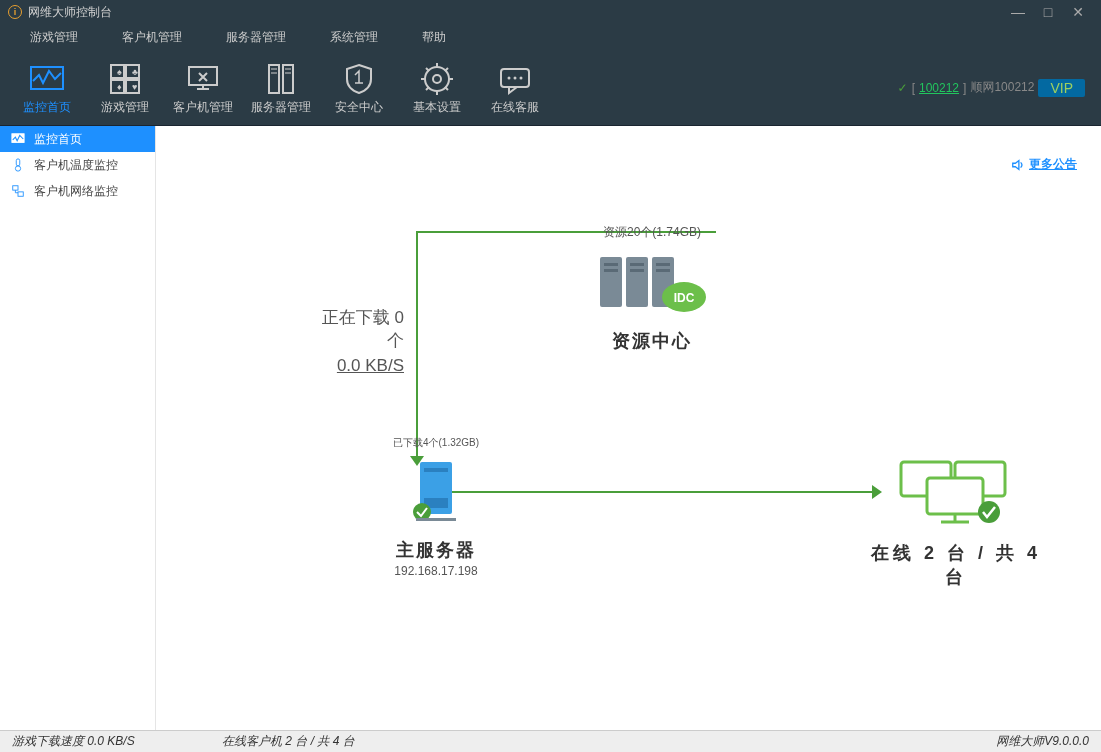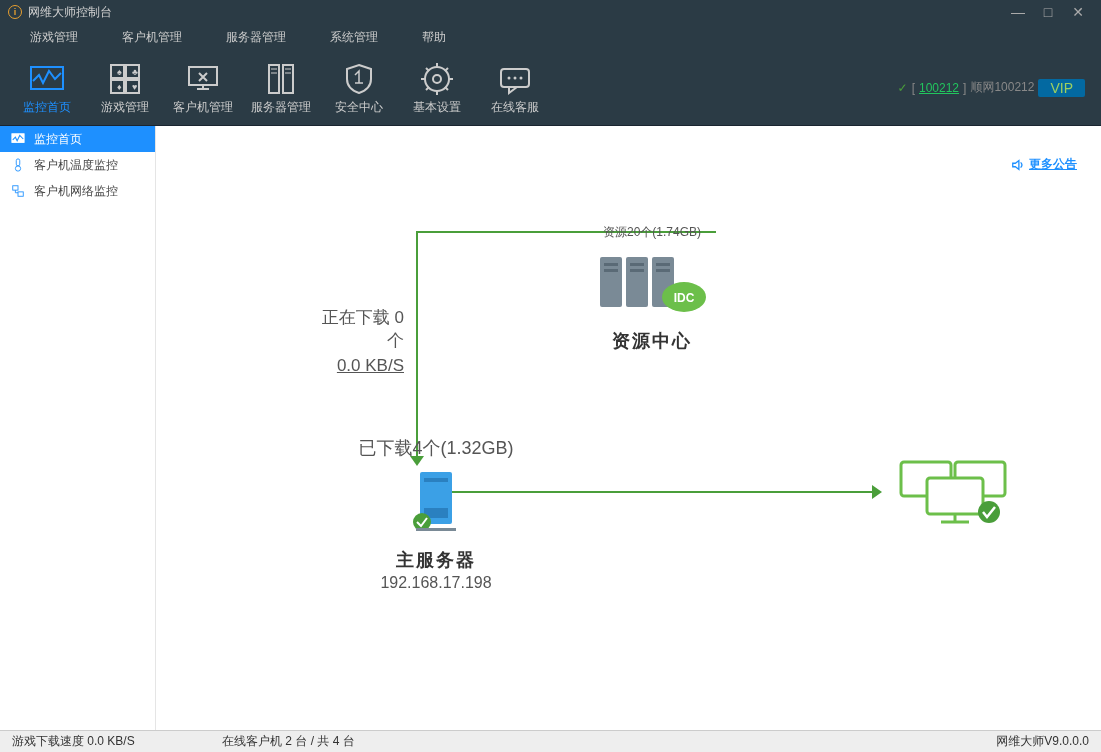--- a/index.html
+++ b/index.html
@@ -33,42 +33,42 @@
 .sidebar .side-item .sicon svg { width: 14px; height: 14px; }
 .sidebar .side-item.active .sicon svg { stroke: #fff; fill: #fff; }
 
 .main { flex: 1; position: relative; background: #fff; }
 .announce { position: absolute; top: 30px; right: 24px; color: #1e90ff; font-size: 12px; display: flex; align-items: center; gap: 4px; cursor: pointer; text-decoration: underline; font-weight: bold; }
 
 .diagram { position: relative; width: 100%; height: 100%; }
 
 .node { position: absolute; text-align: center; }
 .node .caption { font-size: 18px; color: #333; margin-top: 6px; font-weight: bold; letter-spacing: 2px; }
-.node .sub { font-size: 16px; color: #555; margin-top: 2px; }
+.node .sub { font-size: 12px; color: #555; margin-top: 2px; }
 
 .resource-center { left: 396px; top: 50px; width: 200px; margin-top: 48px; }
 .resource-center .rtop { font-size: 12px; color: #555; margin-bottom: 8px; }
 
 .main-server { left: 180px; top: 310px; width: 200px; }
-.main-server .dtop { font-size: 18px; color: #555; margin-bottom: 8px; }
+.main-server .dtop { font-size: 10px; color: #555; margin-bottom: 8px; }
 
 .clients { left: 700px; top: 330px; width: 200px; }
 
 .dl-text { position: absolute; left: 148px; top: 180px; font-size: 17px; color: #555; text-align: right; width: 100px; }
 .dl-text .l2 { margin-top: 4px; text-decoration: underline; }
 
 
 .vline1 { position: absolute; left: 260px; top: 105px; width: 2px; height: 230px; background: #4a9e3a; }
 .hline1 { position: absolute; left: 260px; top: 105px; width: 300px; height: 2px; background: #4a9e3a; }
 .arrow-down { position: absolute; left: 254px; top: 330px; width: 0; height: 0; border-left: 7px solid transparent; border-right: 7px solid transparent; border-top: 10px solid #4a9e3a; }
 .hline2 { position: absolute; left: 290px; top: 365px; width: 430px; height: 2px; background: #4a9e3a; }
 .arrow-right { position: absolute; left: 716px; top: 359px; width: 0; height: 0; border-top: 7px solid transparent; border-bottom: 7px solid transparent; border-left: 10px solid #4a9e3a; }
 
 .statusbar { height: 22px; background: #eee; border-top: 1px solid #ccc; display: flex; align-items: center; font-size: 12px; color: #333; }
-.statusbar .cell { padding: 0 12px; }
+.statusbar .cell { padding: 0 12px; font-style: italic; }
 .statusbar .cell:first-child { width: 210px; }
 .statusbar .spacer { flex: 1; }
 </style>
 </head>
 <body>
 
 <div class="titlebar">
   <span class="logo">
       <span>i</span>
     </span>
@@ -283,20 +283,21 @@
           <g fill="none" stroke="#6cbf4a" stroke-width="3">
             <rect x="10" y="6" width="50" height="34" rx="3"></rect>
             <rect x="64" y="6" width="50" height="34" rx="3"></rect>
             <rect x="36" y="22" width="56" height="36" rx="3" fill="#fff"></rect>
           </g>
           <line x1="64" y1="58" x2="64" y2="66" stroke="#6cbf4a" stroke-width="3"></line>
           <line x1="50" y1="66" x2="78" y2="66" stroke="#6cbf4a" stroke-width="3"></line>
           <circle cx="98" cy="56" r="11" fill="#4a9e3a"></circle>
           <path d="M92 56 l4 5 l8 -10" stroke="#fff" stroke-width="2.5" fill="none"></path>
         </svg>
+        <div class="caption" style="letter-spacing:4px">在线 2 台 / 共 4 台</div>
       </div>
     </div>
   </div>
 </div>
 
 <div class="statusbar">
   <div class="cell">游戏下载速度 0.0 KB/S</div>
   <div class="cell">在线客户机 2 台 / 共 4 台</div>
   <div class="spacer"></div>
   <div class="cell">网维大师V9.0.0.0</div>

